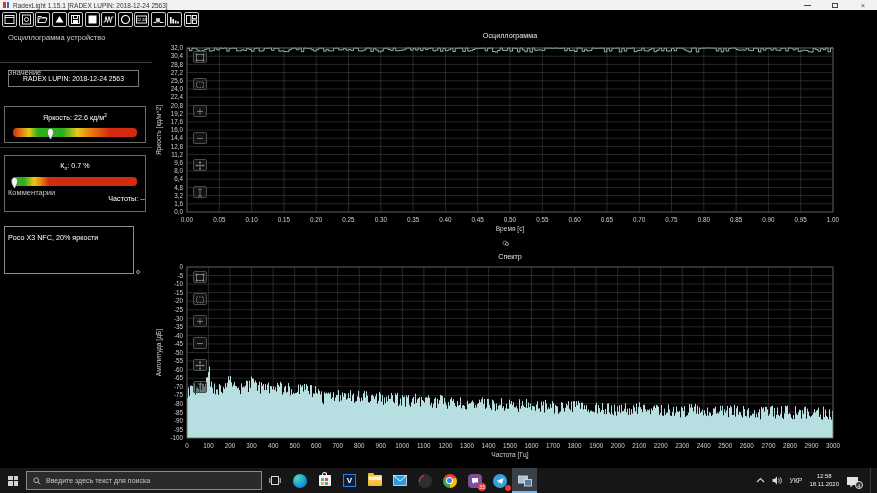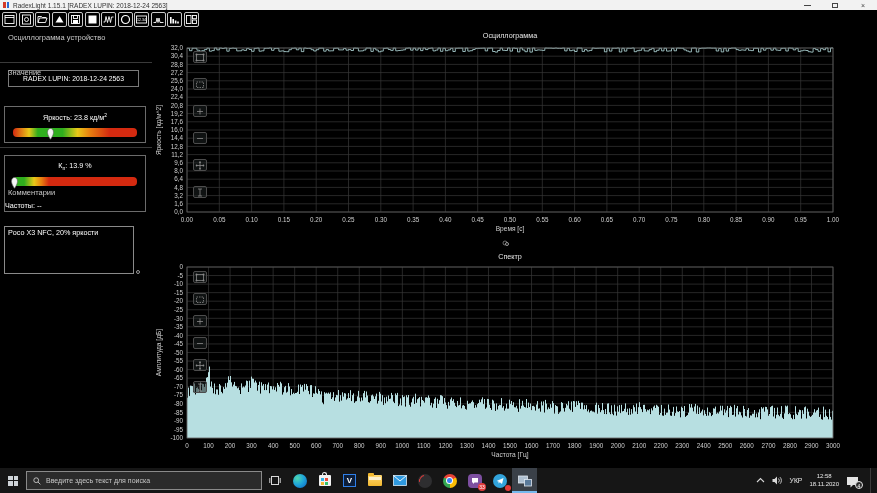--- a/index.html
+++ b/index.html
@@ -35,23 +35,23 @@
   .panel-box{ position:absolute; left:4px; width:142px; border:1px solid #6b6b6b; background:#000; }
   #value-box{ top:77px; height:37px; }
   #pulse-box{ top:126px; height:57px; }
   .reading{ text-align:center; font-size:7.2px; color:#fff; padding-top:5px; }
   .reading sup{ font-size:5px; }
   .reading sub{ font-size:5px; }
   .grad-bar{ position:relative; height:9px; margin:6px 8px 0 8px; border-radius:4px; }
   #value-grad{ background:linear-gradient(to right,#d42a10 0%,#e8c818 13%,#2fae1e 20%,#2fae1e 40%,#e8c818 52%,#e87f10 62%,#d42a10 78%,#d42a10 100%); }
   #pulse-grad{ background:linear-gradient(to right,#2fae1e 0%,#2fae1e 9%,#e8c818 17%,#e87f10 23%,#d42a10 29%,#d42a10 100%); }
   .marker{ position:absolute; top:-2px; width:7px; height:12px; margin-left:-3.5px; }
-  .freq{ text-align:left; font-size:7.2px; color:#fff; margin-top:15px; }
+  .freq{ text-align:right; font-size:7.2px; color:#fff; margin-top:8px; }
   #comments-box{ position:absolute; left:4px; top:197px; width:130px; height:48px; border:1px solid #8a8a8a;
-                 background:#000; font-size:7.2px; color:#fff; padding:1px 3px; line-height:1.25; }
+                 background:#000; font-size:7.2px; color:#fff; padding:6px 3px; line-height:1.25; }
   .grip{ position:absolute; width:4px; height:4px; border:1px solid #9a9a9a; border-radius:50%; background:#000; }
   #comment-grip{ left:136px; top:241px; }
   #splitter-grip{ left:505px; top:242px; }
 
   
   .chart-svg{ position:absolute; left:152px; }
   #osc-svg{ top:28px; }
   #spec-svg{ top:250px; }
   .tick{ fill:#cfcfcf; font-size:6.3px; }
   .ctitle{ fill:#e6e6e6; font-size:7.2px; }
@@ -177,33 +177,33 @@
 
   <div id="sidebar">
     <div class="sec-head" style="position:absolute;left:0;top:0;right:0;">Осциллограмма устройство</div>
     <div id="device-box">
         <span>RADEX LUPIN: 2018-12-24 2563</span>
       </div>
     <hr class="sep" style="position:absolute;left:0;top:33px;width:152px;">
 
     <div class="sec-head" style="position:absolute;left:0;top:35px;right:4px;">Значение</div>
     <div id="value-box" class="panel-box">
-      <div class="reading"><span>Яркость: 23.8 кд/м</span><sup>2</sup></div>
+      <div class="reading"><span>Яркость: 22.6 кд/м</span><sup>2</sup></div>
       <div id="value-grad" class="grad-bar">
         <span class="marker" id="value-marker" style="left: 30%;">
           <svg width="7" height="12" viewBox="0 0 7 12">
               <path d="M3.5 0.5 C1.4 0.5 0.5 2.4 0.5 4.2 C0.5 7.4 3.5 11.3 3.5 11.3 C3.5 11.3 6.5 7.4 6.5 4.2 C6.5 2.4 5.6 0.5 3.5 0.5 Z" fill="#f4f4f4" stroke="#555" stroke-width="0.6"></path>
             </svg>
         </span>
       </div>
     </div>
     <hr class="sep" style="position:absolute;left:0;top:118px;width:152px;">
 
     <div id="pulse-box" class="panel-box">
-      <div class="reading"><span>К</span><sub>п</sub><span>: 13.9 %</span></div>
+      <div class="reading"><span>К</span><sub>п</sub><span>: 0.7 %</span></div>
       <div id="pulse-grad" class="grad-bar">
         <span class="marker" id="pulse-marker" style="left: 1.5%;">
           <svg width="7" height="12" viewBox="0 0 7 12">
               <path d="M3.5 0.5 C1.4 0.5 0.5 2.4 0.5 4.2 C0.5 7.4 3.5 11.3 3.5 11.3 C3.5 11.3 6.5 7.4 6.5 4.2 C6.5 2.4 5.6 0.5 3.5 0.5 Z" fill="#f4f4f4" stroke="#555" stroke-width="0.6"></path>
             </svg>
         </span>
       </div>
       <div class="freq">Частоты: --</div>
     </div>
 

